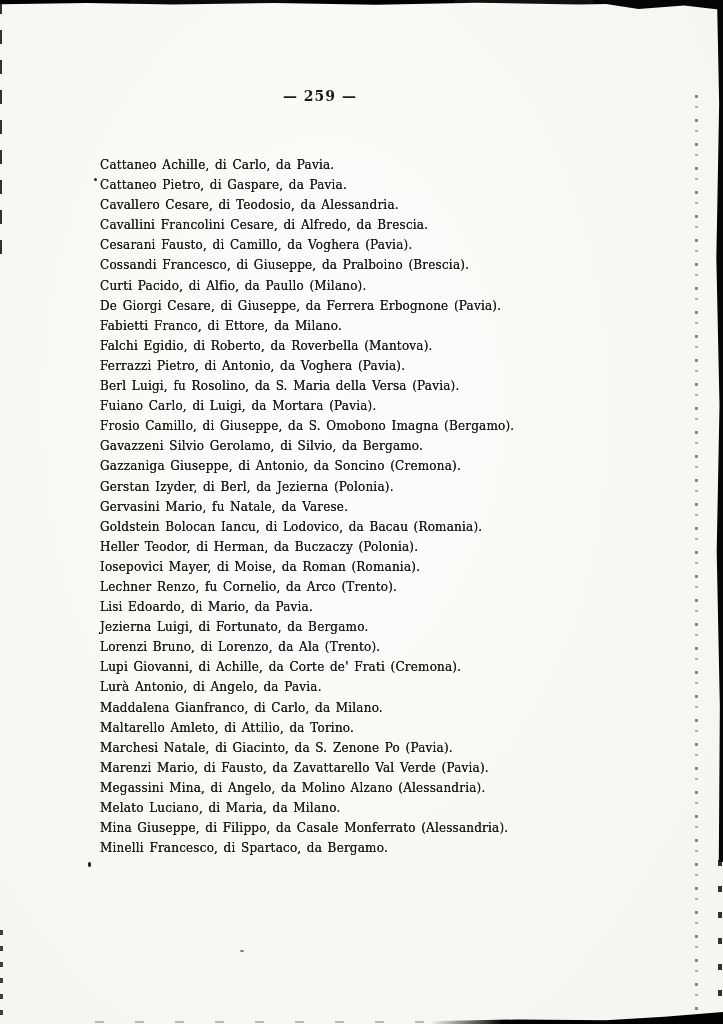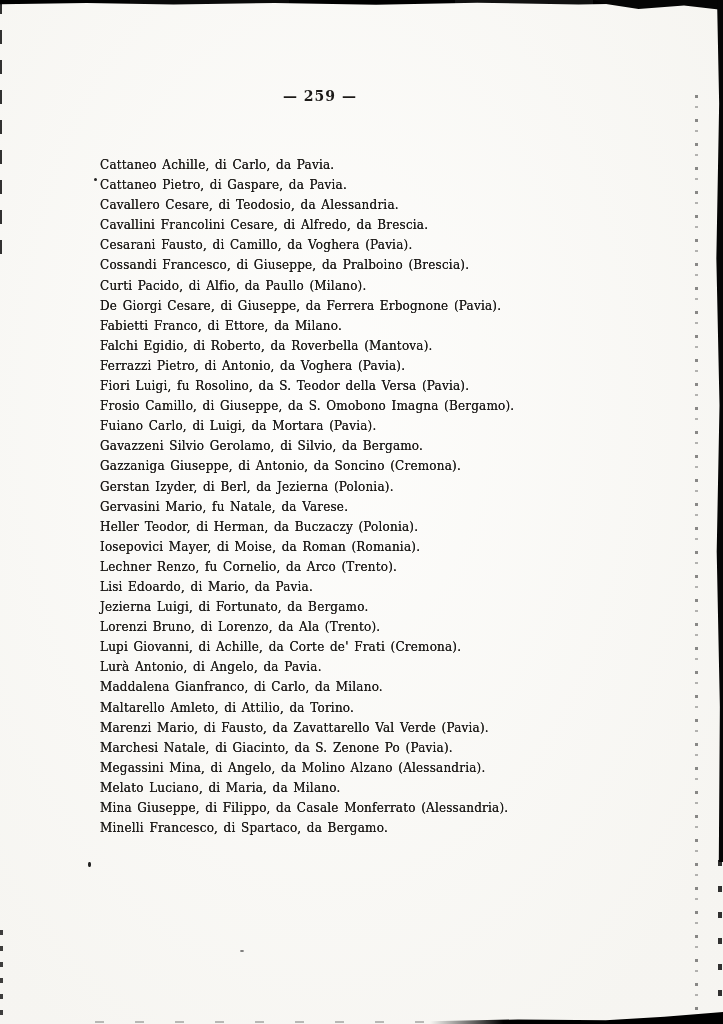--- a/index.html
+++ b/index.html
@@ -116,38 +116,39 @@
       <div class="entry">Cattaneo Pietro, di Gaspare, da Pavia.</div>
       <div class="entry">Cavallero Cesare, di Teodosio, da Alessandria.</div>
       <div class="entry">Cavallini Francolini Cesare, di Alfredo, da Brescia.</div>
       <div class="entry">Cesarani Fausto, di Camillo, da Voghera (Pavia).</div>
       <div class="entry">Cossandi Francesco, di Giuseppe, da Pralboino (Brescia).</div>
       <div class="entry">Curti Pacido, di Alfio, da Paullo (Milano).</div>
       <div class="entry">De Giorgi Cesare, di Giuseppe, da Ferrera Erbognone (Pavia).</div>
       <div class="entry">Fabietti Franco, di Ettore, da Milano.</div>
       <div class="entry">Falchi Egidio, di Roberto, da Roverbella (Mantova).</div>
       <div class="entry">Ferrazzi Pietro, di Antonio, da Voghera (Pavia).</div>
-      <div class="entry">Fiori Luigi, fu Rosolino, da S. Teodor della Versa (Pavia).</div>
+      <div class="entry">Berl Luigi, fu Rosolino, da S. Maria della Versa (Pavia).</div>
+      <div class="entry">Fuiano Carlo, di Luigi, da Mortara (Pavia).</div>
       <div class="entry">Frosio Camillo, di Giuseppe, da S. Omobono Imagna (Bergamo).</div>
-      <div class="entry">Fuiano Carlo, di Luigi, da Mortara (Pavia).</div>
       <div class="entry">Gavazzeni Silvio Gerolamo, di Silvio, da Bergamo.</div>
       <div class="entry">Gazzaniga Giuseppe, di Antonio, da Soncino (Cremona).</div>
       <div class="entry">Gerstan Izyder, di Berl, da Jezierna (Polonia).</div>
       <div class="entry">Gervasini Mario, fu Natale, da Varese.</div>
+      <div class="entry">Goldstein Bolocan Iancu, di Lodovico, da Bacau (Romania).</div>
       <div class="entry">Heller Teodor, di Herman, da Buczaczy (Polonia).</div>
       <div class="entry">Iosepovici Mayer, di Moise, da Roman (Romania).</div>
       <div class="entry">Lechner Renzo, fu Cornelio, da Arco (Trento).</div>
       <div class="entry">Lisi Edoardo, di Mario, da Pavia.</div>
       <div class="entry">Jezierna Luigi, di Fortunato, da Bergamo.</div>
       <div class="entry">Lorenzi Bruno, di Lorenzo, da Ala (Trento).</div>
       <div class="entry">Lupi Giovanni, di Achille, da Corte de' Frati (Cremona).</div>
       <div class="entry">Lurà Antonio, di Angelo, da Pavia.</div>
       <div class="entry">Maddalena Gianfranco, di Carlo, da Milano.</div>
       <div class="entry">Maltarello Amleto, di Attilio, da Torino.</div>
+      <div class="entry">Marchesi Natale, di Giacinto, da S. Zenone Po (Pavia).</div>
       <div class="entry">Marenzi Mario, di Fausto, da Zavattarello Val Verde (Pavia).</div>
-      <div class="entry">Marchesi Natale, di Giacinto, da S. Zenone Po (Pavia).</div>
       <div class="entry">Megassini Mina, di Angelo, da Molino Alzano (Alessandria).</div>
       <div class="entry">Melato Luciano, di Maria, da Milano.</div>
       <div class="entry">Mina Giuseppe, di Filippo, da Casale Monferrato (Alessandria).</div>
       <div class="entry">Minelli Francesco, di Spartaco, da Bergamo.</div>
     </div>
 
 </div>
 
 </body></html>

